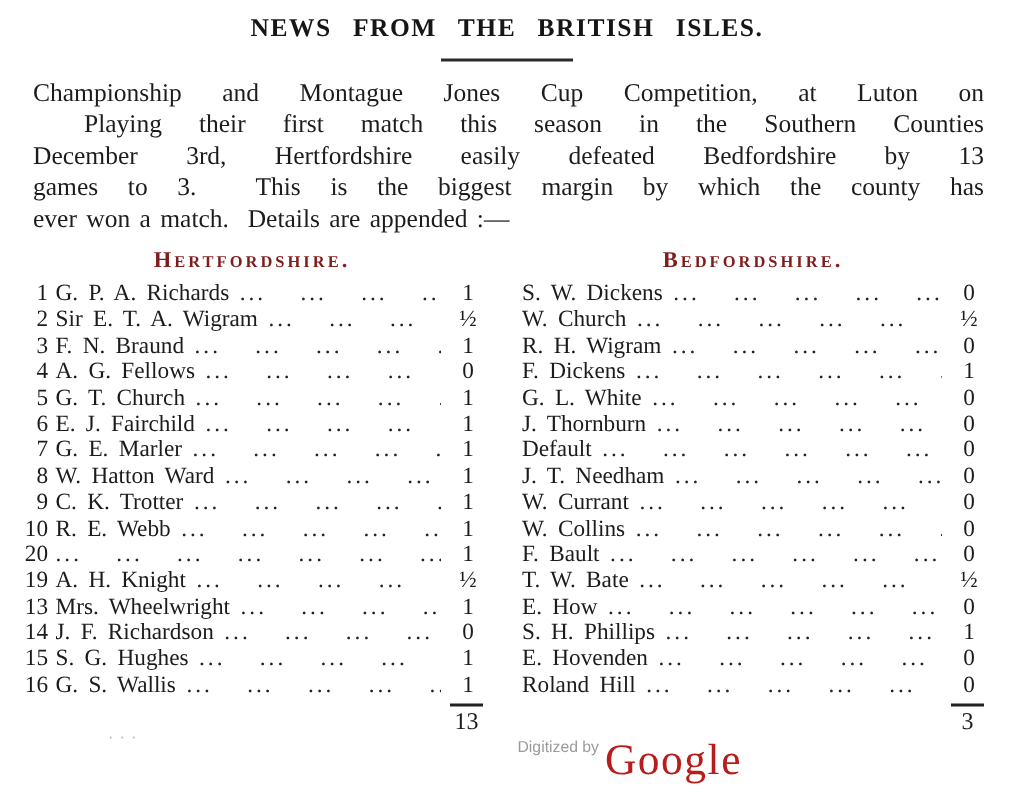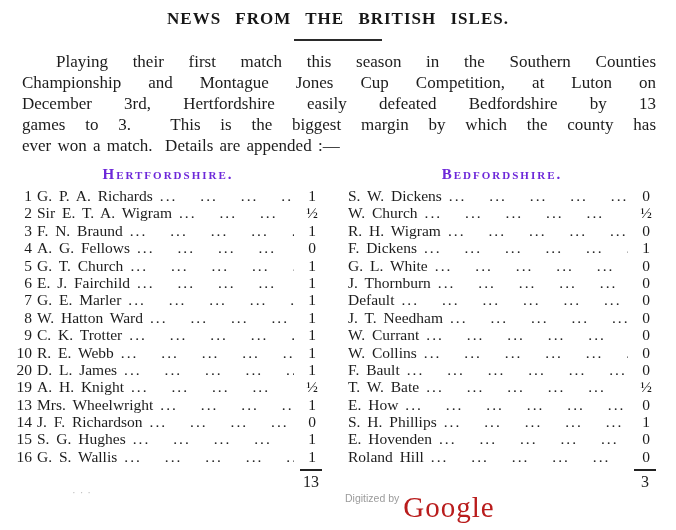--- a/index.html
+++ b/index.html
@@ -46,21 +46,21 @@
   }
   .col { flex: 1 1 0; min-width: 0; }
   .col-header {
     margin: 0 0 4px 0;
     text-align: center;
     font-size: 15px;
     font-weight: 700;
     font-variant: small-caps;
     letter-spacing: 2px;
     line-height: 18px;
-    color: #6d28d9;
+    color: #7f1d1d;
   }
   .row {
     display: flex;
     align-items: baseline;
     height: 17.4px;
     font-size: 15.5px;
     word-spacing: 3px;
     line-height: 17.4px;
   }
   .num { flex: none; width: 18px; text-align: right; margin-right: 5px; }
@@ -109,22 +109,22 @@
 </style>
 </head>
 <body>
 
 <div class="page">
 
   <h1 class="title">NEWS FROM THE BRITISH ISLES.</h1>
   <div class="title-rule"></div>
 
   <div class="intro">
+      <div class="line">Championship and Montague Jones Cup Competition, at Luton on</div>
       <div class="line first">Playing their first match this season in the Southern Counties</div>
-      <div class="line">Championship and Montague Jones Cup Competition, at Luton on</div>
       <div class="line">December 3rd, Hertfordshire easily defeated Bedfordshire by 13</div>
       <div class="line">games to 3.&nbsp; This is the biggest margin by which the county has</div>
       <div class="line last">ever won a match.&nbsp; Details are appended :—</div>
     </div>
 
   <div class="columns">
     <section class="col home">
       <h2 class="col-header">Hertfordshire.</h2>
       <div class="rows">
           <div class="row">
@@ -182,21 +182,20 @@
     <span class="score">1</span>
   </div>
           <div class="row">
     <span class="num">10</span>
     <span class="name">R. E. Webb</span>
     <span class="dots">... ... ... ... ... ... ... ... ... ...</span>
     <span class="score">1</span>
   </div>
           <div class="row">
     <span class="num">20</span>
-    <span class="name">D. L. James</span>
     <span class="dots">... ... ... ... ... ... ... ... ... ...</span>
     <span class="score">1</span>
   </div>
           <div class="row">
     <span class="num">19</span>
     <span class="name">A. H. Knight</span>
     <span class="dots">... ... ... ... ... ... ... ... ... ...</span>
     <span class="score">½</span>
   </div>
           <div class="row">

